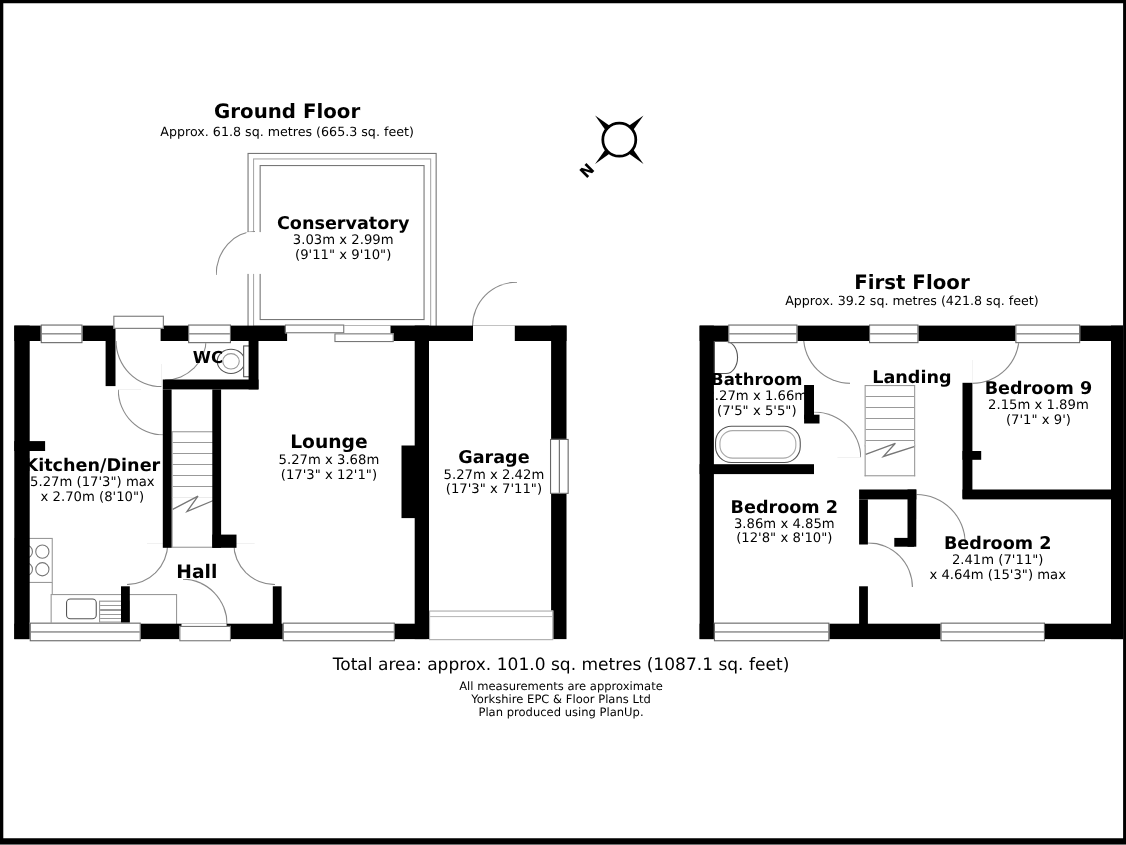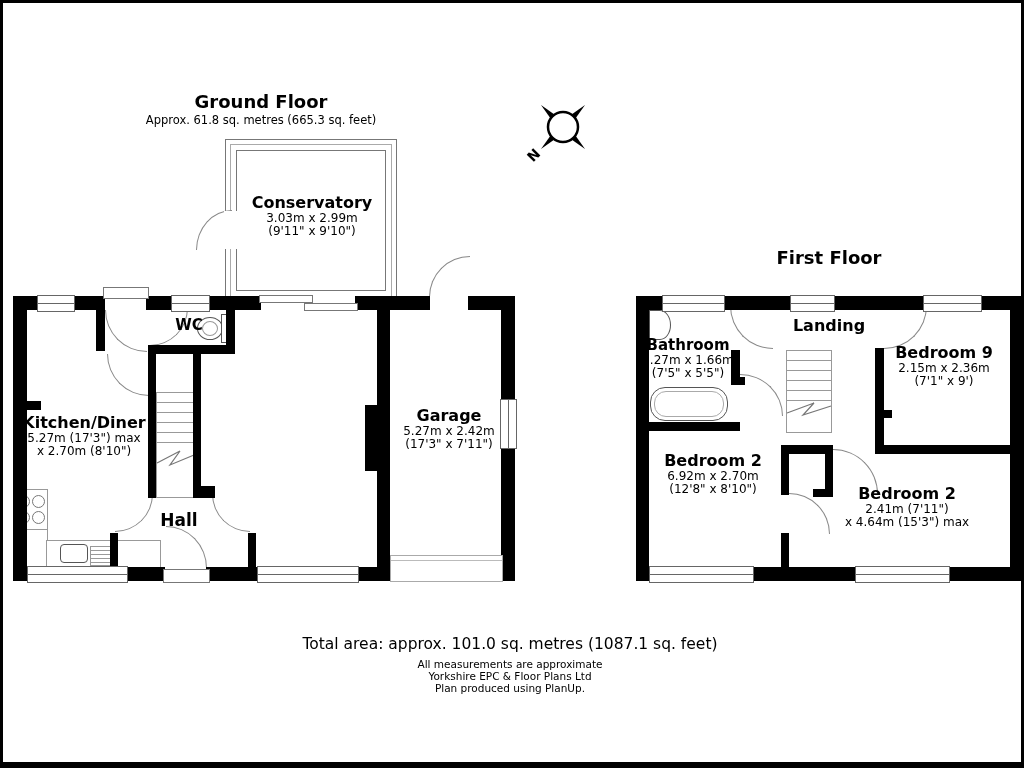--- a/index.html
+++ b/index.html
@@ -23,21 +23,21 @@
   .stairblank{position:absolute;border:1px solid #999;border-top:none;background:#fff;z-index:2;}
   .fix{position:absolute;background:#fff;border:1px solid #555;z-index:3;}
   .fix2{position:absolute;background:#fff;border:1px solid #999;z-index:3;}
   .room-label{position:absolute;transform:translateX(-50%);text-align:center;z-index:10;line-height:1.12;white-space:nowrap;}
   .room-name{font-weight:bold;font-size:16px;}
   .room-name.lg{font-size:17px;}
   .room-name.sm{font-size:15px;}
   .dims{font-size:12px;}
   .floor-title{position:absolute;transform:translateX(-50%);font-weight:bold;font-size:18px;z-index:10;white-space:nowrap;}
   .floor-sub{position:absolute;transform:translateX(-50%);font-size:11.5px;z-index:10;white-space:nowrap;}
-  .foot{position:absolute;transform:translateX(-50%);z-index:10;white-space:nowrap;text-align:center;margin-top:40px;}
+  .foot{position:absolute;transform:translateX(-50%);z-index:10;white-space:nowrap;text-align:center;}
   .cons{position:absolute;border:1px solid #777;background:#fff;z-index:1;}
   .cons .in1{position:absolute;inset:10px;border:1px solid #777;}
   .cons .in2{position:absolute;inset:4px;border:1px solid #aaa;}
   .garagedoor{position:absolute;background:#fff;border:1px solid #aaa;z-index:5;
       background-image:linear-gradient(#bbb,#bbb);background-size:100% 1px;
       background-position:0 4px;background-repeat:no-repeat;}
   .slide{position:absolute;background:#fff;border:1px solid #777;z-index:6;}
   .burner{position:absolute;width:11px;height:11px;border:1px solid #777;border-radius:50%;background:#fff;}
   .dot{position:absolute;width:4px;height:4px;border:1px solid #777;border-radius:50%;background:#fff;}
   .drainer{position:absolute;border:1px solid #999;z-index:3;background:
@@ -45,20 +45,21 @@
   svg{display:block;}
 </style>
 </head>
 <body>
 
 <div id="plan">
 
   <div class="floor-title" style="left:258px;top:88px;">Ground Floor</div>
   <div class="floor-sub" style="left:258px;top:110px;">Approx. 61.8 sq. metres (665.3 sq. feet)</div>
   <div class="floor-title" style="left:826px;top:244px;">First Floor</div>
+  <div class="floor-sub" style="left:826px;top:263px;">Approx. 39.2 sq. metres (421.8 sq. feet)</div>
 
   <svg style="position:absolute;left:520px;top:84px;z-index:10;" width="84" height="84" viewBox="0 0 84 84">
     <polygon points="40,40 42.9,31.5 62,18 48.5,37.1" fill="#000"></polygon>
     <polygon points="40,40 48.5,42.9 62,62 42.9,48.5" fill="#000"></polygon>
     <polygon points="40,40 37.1,48.5 18,62 31.5,42.9" fill="#000"></polygon>
     <polygon points="40,40 31.5,37.1 18,18 37.1,31.5" fill="#000"></polygon>
     <circle cx="40" cy="40" r="15" fill="#fff" stroke="#000" stroke-width="2.5"></circle>
     <text x="6" y="74" font-size="14" font-weight="bold" transform="rotate(-45 10 70)">N</text>
   </svg>
 
@@ -175,50 +176,55 @@
   <div class="dot" style="left:654px;top:396px;"></div>
 
   <div class="room-label" style="left:309px;top:191px;">
     <div class="room-name">Conservatory</div>
     <div class="dims">3.03m x 2.99m</div>
     <div class="dims">(9'11" x 9'10")</div>
   </div>
   <div class="room-label" style="left:186px;top:314px;">
     <div class="room-name sm">WC</div>
   </div>
+  <div class="room-label" style="left:296px;top:390px;">
+    <div class="room-name lg">Lounge</div>
+    <div class="dims">5.27m x 3.68m</div>
+    <div class="dims">(17'3" x 12'1")</div>
+  </div>
   <div class="room-label" style="left:446px;top:404px;">
     <div class="room-name">Garage</div>
     <div class="dims">5.27m x 2.42m</div>
     <div class="dims">(17'3" x 7'11")</div>
   </div>
   <div class="room-label" style="left:81px;top:411px;">
     <div class="room-name">Kitchen/Diner</div>
     <div class="dims">5.27m (17'3") max</div>
     <div class="dims">x 2.70m (8'10")</div>
   </div>
   <div class="room-label" style="left:176px;top:508px;">
     <div class="room-name lg">Hall</div>
   </div>
 
   <div class="room-label" style="left:685px;top:334px;">
     <div class="room-name sm">Bathroom</div>
     <div class="dims">2.27m x 1.66m</div>
     <div class="dims">(7'5" x 5'5")</div>
   </div>
-  <div class="room-label" style="left:826px;top:314px;">
+  <div class="room-label" style="left:826px;top:331px;">
     <div class="room-name">Landing</div>
   </div>
   <div class="room-label" style="left:941px;top:341px;">
     <div class="room-name">Bedroom 9</div>
-    <div class="dims">2.15m x 2.36m</div>
+    <div class="dims">2.15m x 1.89m</div>
     <div class="dims">(7'1" x 9')</div>
   </div>
   <div class="room-label" style="left:710px;top:449px;">
     <div class="room-name">Bedroom 2</div>
-    <div class="dims">6.92m x 2.70m</div>
+    <div class="dims">3.86m x 4.85m</div>
     <div class="dims">(12'8" x 8'10")</div>
   </div>
   <div class="room-label" style="left:904px;top:482px;">
     <div class="room-name">Bedroom 2</div>
     <div class="dims">2.41m (7'11")</div>
     <div class="dims">x 4.64m (15'3") max</div>
   </div>
 
   <div class="foot" style="left:507px;top:592px;font-size:15.5px;">Total area: approx. 101.0 sq. metres (1087.1 sq. feet)</div>
   <div class="foot" style="left:507px;top:615px;font-size:10.5px;">All measurements are approximate</div>

